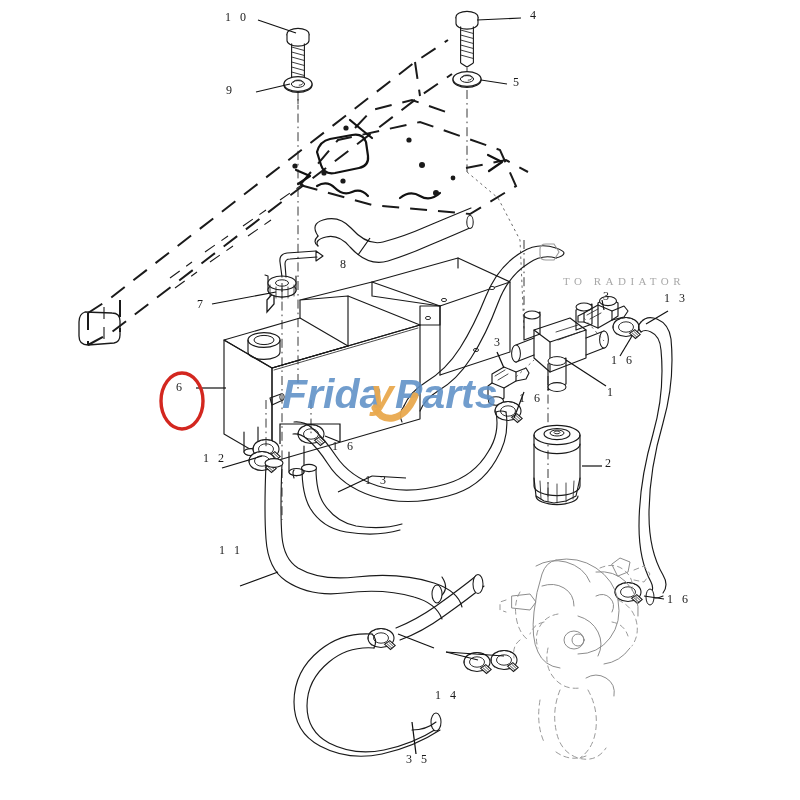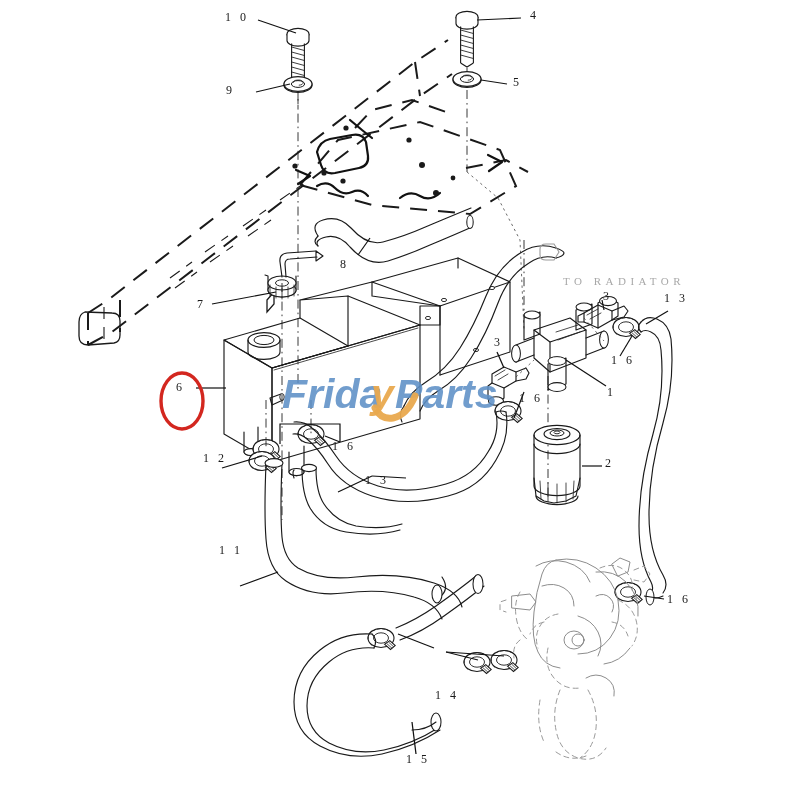--- a/index.html
+++ b/index.html
@@ -456,17 +456,17 @@
   <div class="callout-label" style="left:611px; top:354px;">1 6</div>
   <div class="callout-label" style="left:607px; top:386px;">1</div>
   <div class="callout-label" style="left:519px; top:392px;">1 6</div>
   <div class="callout-label" style="left:605px; top:457px;">2</div>
   <div class="callout-label" style="left:332px; top:440px;">1 6</div>
   <div class="callout-label" style="left:203px; top:452px;">1 2</div>
   <div class="callout-label" style="left:365px; top:474px;">1 3</div>
   <div class="callout-label" style="left:219px; top:544px;">1 1</div>
   <div class="callout-label" style="left:667px; top:593px;">1 6</div>
   <div class="callout-label" style="left:435px; top:643px;margin-top:46px;">1 4</div>
-  <div class="callout-label" style="left:406px; top:753px;">1 5</div>
+  <div class="callout-label" style="left:406px; top:753px;">3 5</div>
 
   <div class="note-label" style="left:563px; top:248px;">TO RADIATOR</div>
 
 </div>
 
 </body></html>

